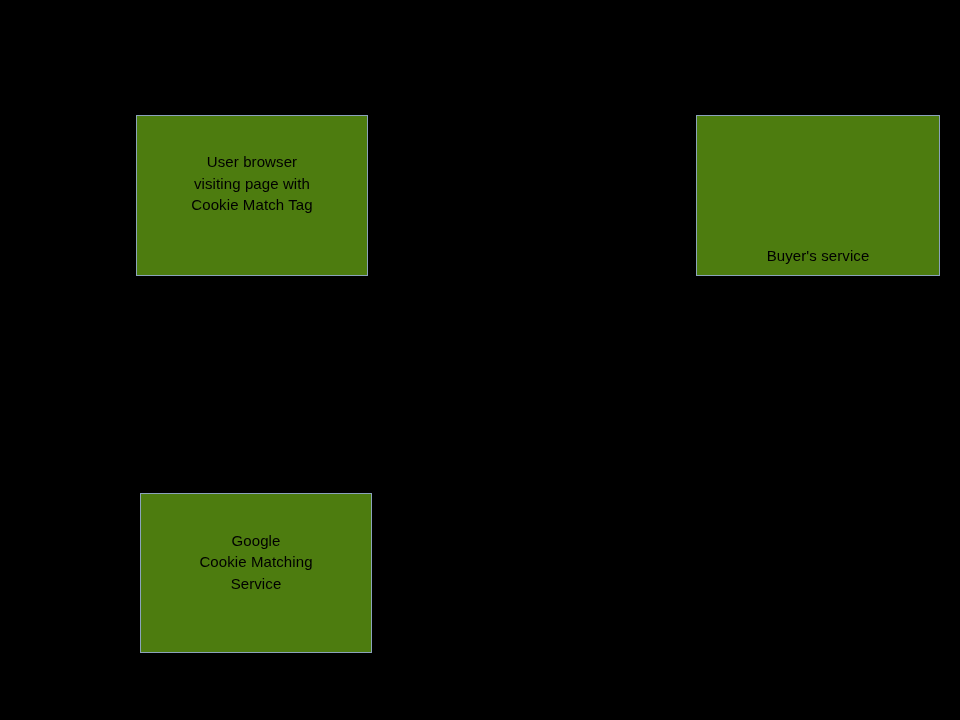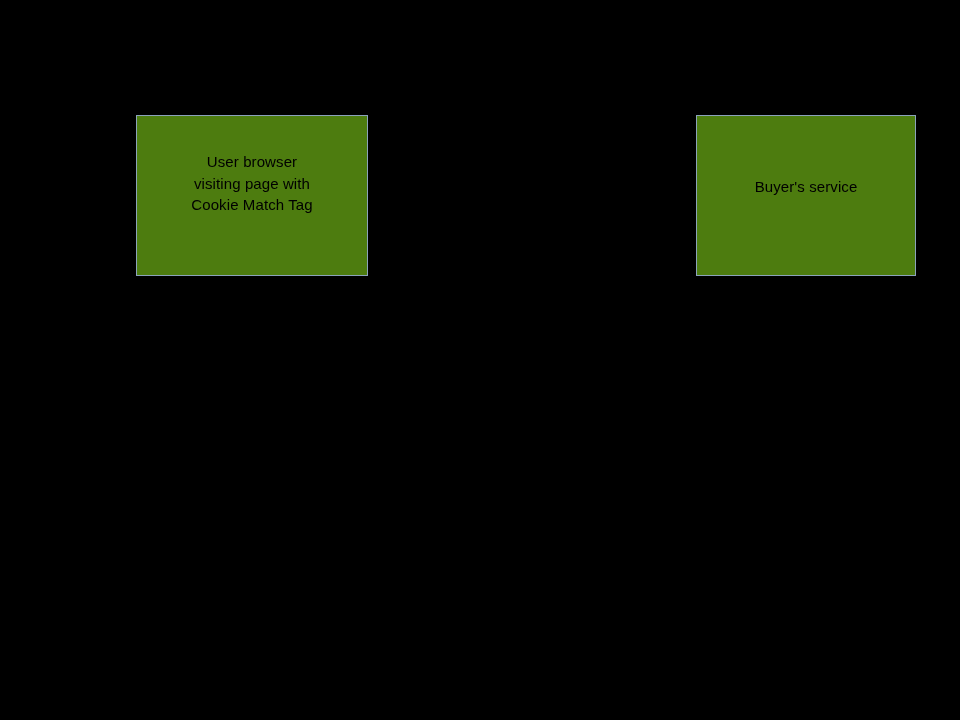--- a/index.html
+++ b/index.html
@@ -48,22 +48,23 @@
     height: 161px;
   }
   #node-user-browser .node-label {
     transform: translateY(-12px);
   }
 
   
   #node-buyers-service {
     left: 696px;
     top: 115px;
-    width: 220px;
+    width: 244px;
     height: 161px;
+    align-items: flex-end;
   }
   #node-buyers-service .node-label {
     transform: translateY(-9px);
   }
 
   
   #node-cookie-matching-service {
     left: 140px;
     top: 493px;
     width: 232px;
@@ -81,14 +82,19 @@
   <div class="node-box" id="node-user-browser">
     <span class="node-label">User browser
 visiting page with
 Cookie Match Tag</span>
   </div>
 
   <div class="node-box" id="node-buyers-service">
     <span class="node-label">Buyer's service</span>
   </div>
 
+  <div class="node-box" id="node-cookie-matching-service">
+    <span class="node-label">Google
+Cookie Matching
+Service</span>
+  </div>
 
 </div>
 
 </body></html>

